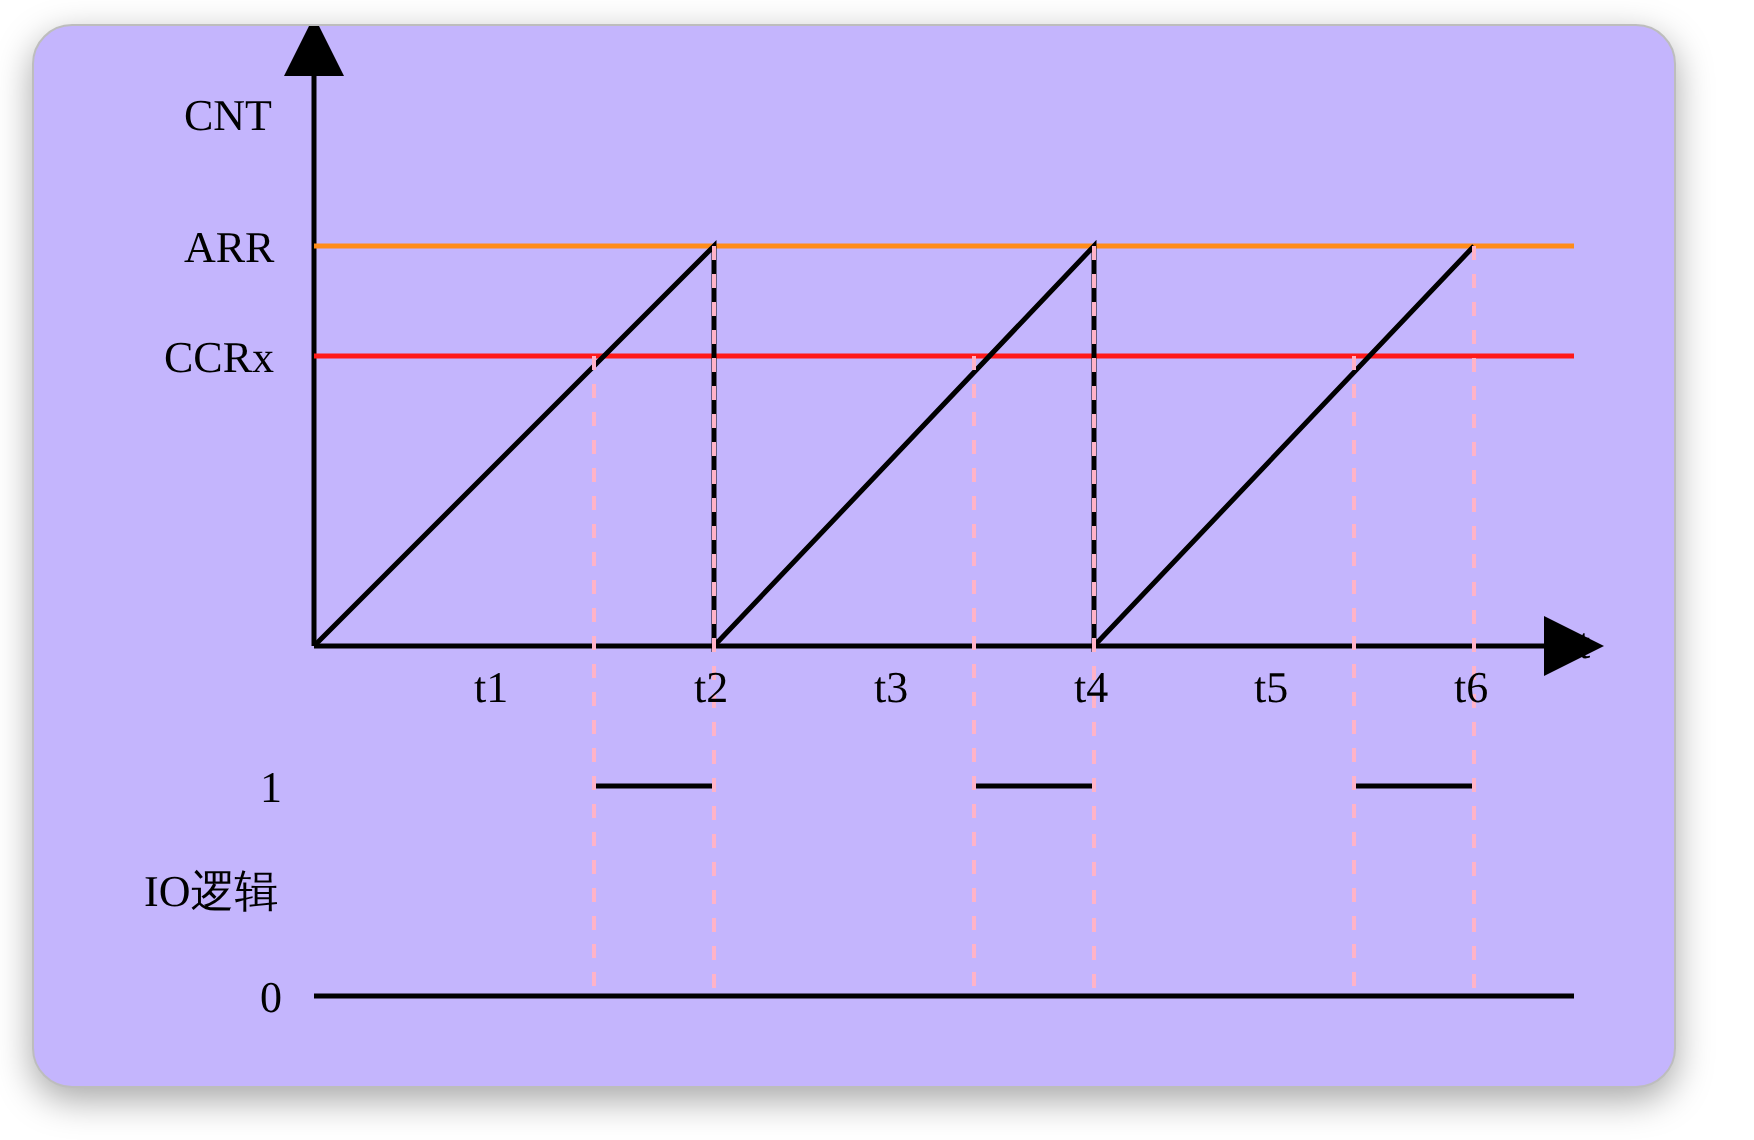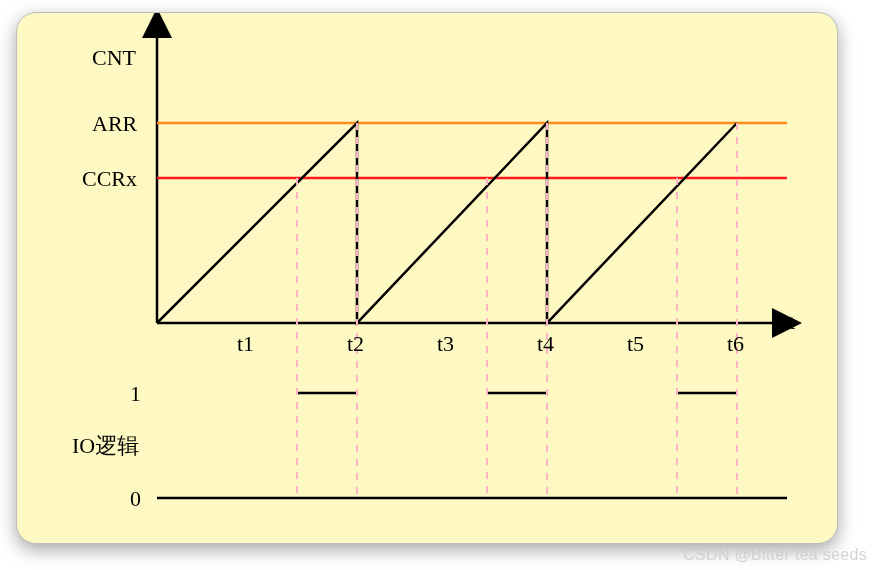--- a/index.html
+++ b/index.html
@@ -16,21 +16,21 @@
     width: 877px;
     height: 570px;
   }
   .card {
     position: absolute;
     left: 16px;
     top: 12px;
     width: 820px;
     height: 530px;
     border-radius: 20px;
-    background: #fef9c3;
+    background: #c4b5fd;
     box-shadow: 0 6px 18px rgba(0,0,0,0.35);
     border: 1px solid #bdbdbd;
     overflow: hidden;
   }
   .watermark {
     position: absolute;
     right: 10px;
     bottom: 6px;
     color: #cccccc;
     font-family: Arial, sans-serif;
@@ -101,14 +101,13 @@
       <text x="520" y="338">t4</text>
       <text x="610" y="338">t5</text>
       <text x="710" y="338">t6</text>
 
       <text x="113" y="388">1</text>
       <text x="55" y="440">IO逻辑</text>
       <text x="113" y="493">0</text>
     </svg>
   </div>
 
-  <div class="watermark">CSDN @Bitter tea seeds</div>
 </div>
 
 </body></html>

